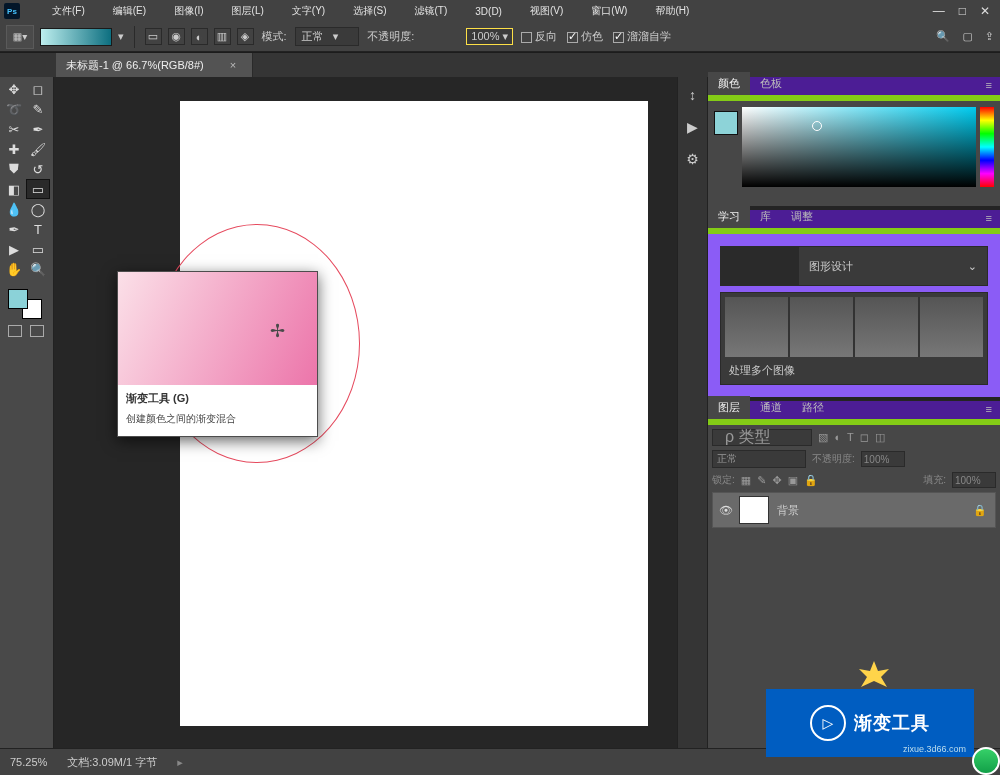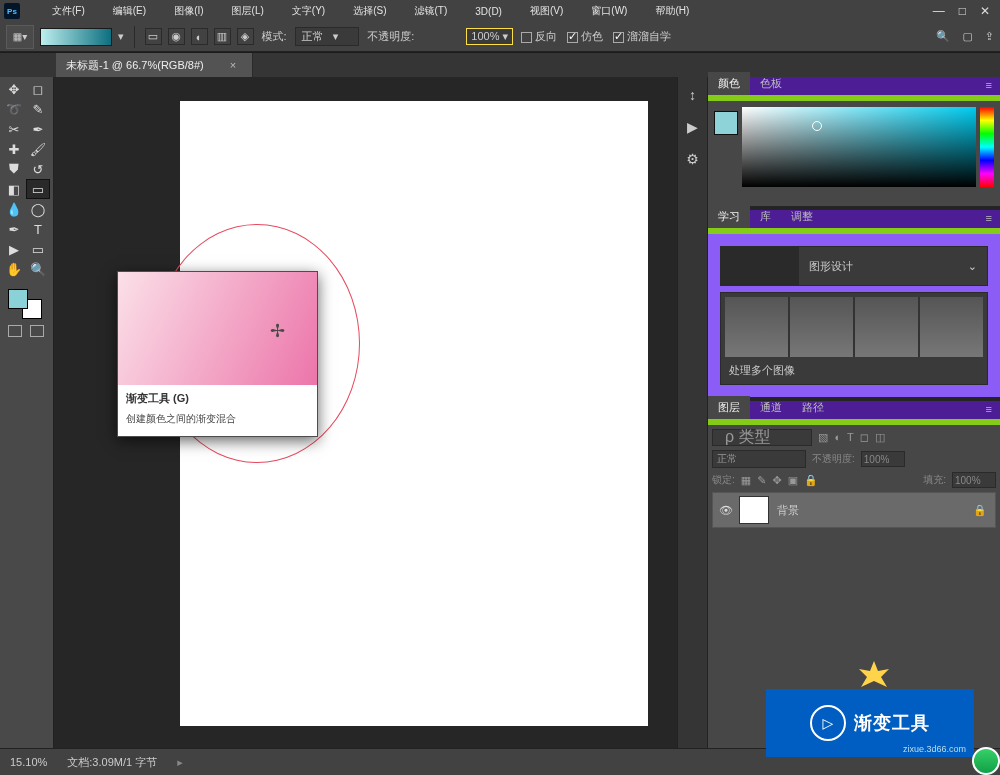--- a/index.html
+++ b/index.html
@@ -297,21 +297,21 @@
         <div class="layer-eye">👁</div>
         <div class="layer-thumb"></div>
         <span>背景</span>
         <span class="layer-lock">🔒</span>
       </div>
     </div>
   </div>
 </div>
 
 <div class="statusbar">
-  <span>15.10%</span>
+  <span>75.25%</span>
   <span>文档:3.09M/1 字节</span>
   <span style="color:#888">▸</span>
 </div>
 
 <div class="watermark">
   <div class="wm-circle">▷</div>
   <div class="wm-text">渐变工具</div>
   <div class="wm-sub">zixue.3d66.com</div>
 </div>
 <div class="starburst">

